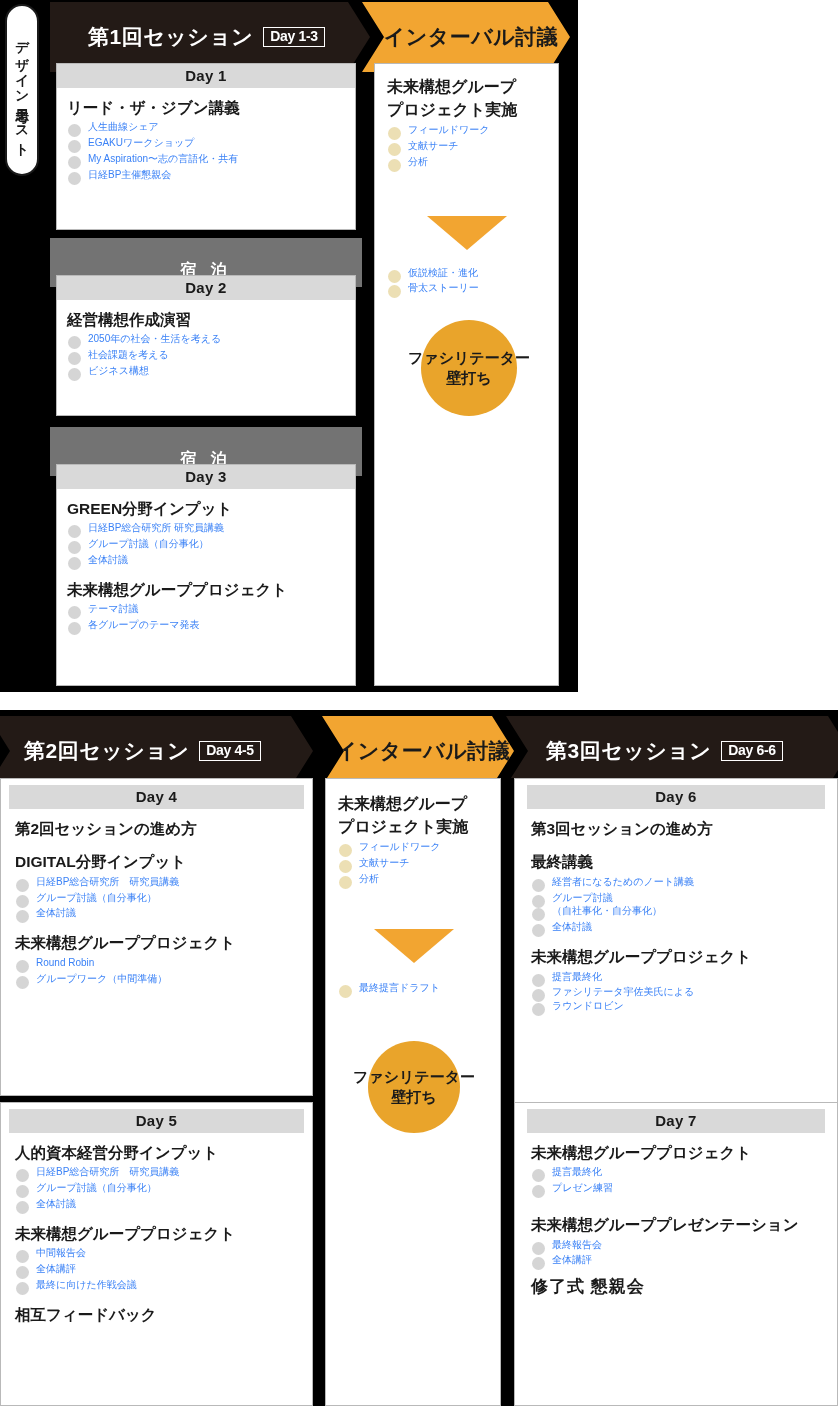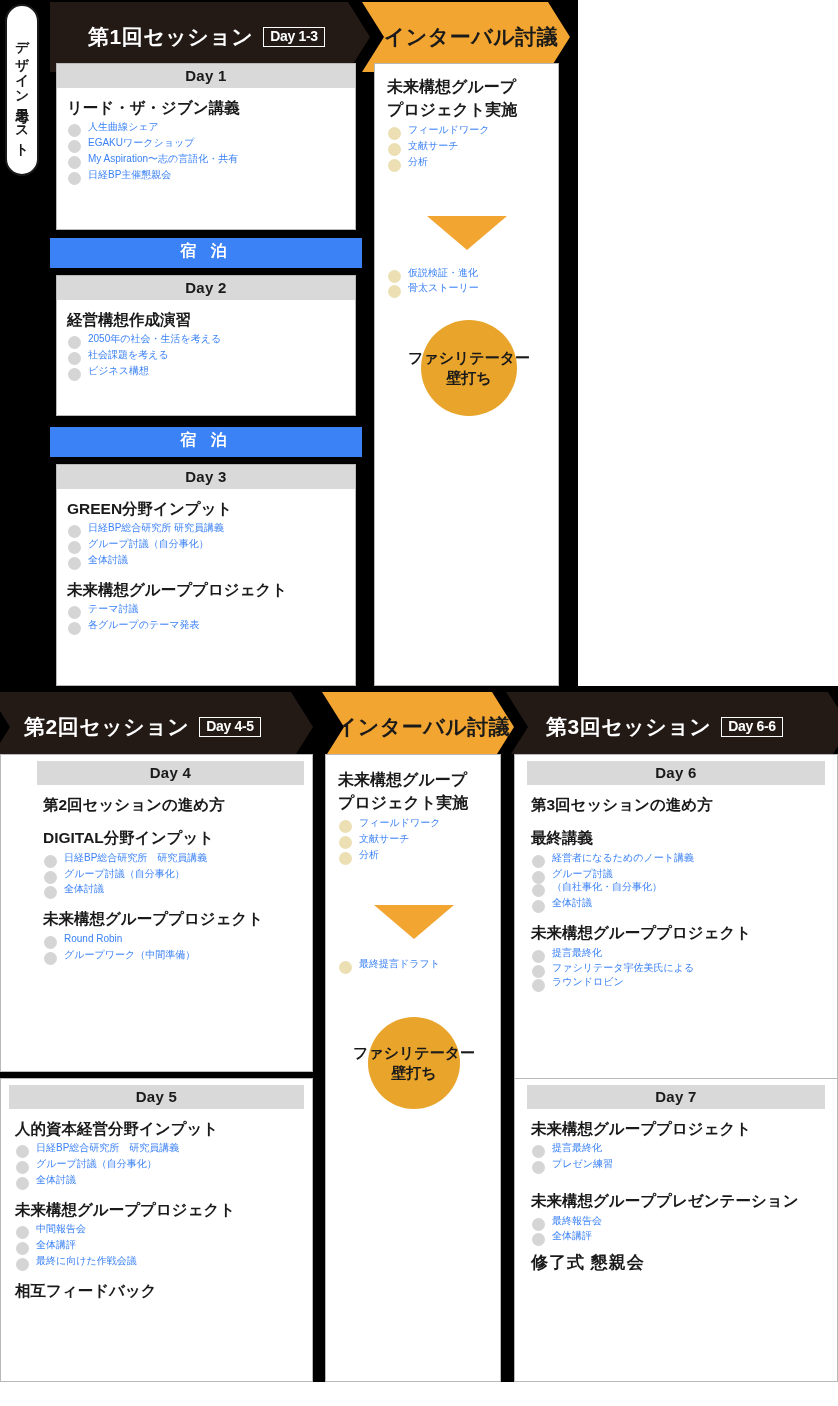--- a/index.html
+++ b/index.html
@@ -60,41 +60,41 @@
     margin:1.5px 0;color:#3b82f6;
   }
   .li::before{
     content:"";position:absolute;left:1px;top:4px;width:13px;height:13px;
     border-radius:50%;background:#d5d5d5;
   }
   .li.cream::before{background:#ecdfb4;}
 
   
   .stay{
-    position:absolute;background:#3b82f6;color:#fff;text-align:center;
+    position:absolute;background:#737373;color:#fff;text-align:center;
     font-size:16px;font-weight:bold;letter-spacing:5px;
-    padding:3px 0 6px;box-sizing:border-box;
+    padding:22px 0 6px;box-sizing:border-box;
   }
 
   
   .arrow-dn{
     position:absolute;width:0;height:0;
     border-left:40px solid transparent;border-right:40px solid transparent;
     border-top:34px solid #F2A531;
   }
   .circle{
     position:absolute;border-radius:50%;background:#E9A42B;
   }
   .circ-label{
     position:absolute;text-align:center;font-weight:bold;
     font-size:15px;line-height:1.35;color:#1a1a1a;
   }
 
   
-  .bot-block{position:absolute;left:0;top:686px;width:838px;height:696px;}
+  .bot-block{position:absolute;left:0;top:710px;width:838px;height:696px;}
   .bot-black{position:absolute;left:0;top:0;width:838px;height:696px;background:#000;}
 </style>
 </head>
 <body>
 
 <div class="stage">
 
   <div class="top-block">
     <div class="top-black"></div>
 
@@ -177,21 +177,21 @@
       <span class="hdr-badge">Day 4-5</span>
     </div>
     <div class="hdr hdr-orange chev-both" style="left:322px;top:6px;width:192px;justify-content:center;padding-left:10px;">
       <span class="hdr-title">インターバル討議</span>
     </div>
     <div class="hdr hdr-dark chev-both" style="left:506px;top:6px;width:344px;padding-left:40px;">
       <span class="hdr-title">第3回セッション</span>
       <span class="hdr-badge">Day 6-6</span>
     </div>
 
-    <div class="card" style="left:0px;top:68px;width:313px;height:318px;padding-left:28px;">
+    <div class="card" style="left:0px;top:68px;width:313px;height:318px;">
       <div class="daybar" style="margin:6px 8px 0 8px;">Day 4</div>
       <div class="cardbody" style="padding-left:14px;">
         <div class="hd">第2回セッションの進め方</div>
         <div class="hd gap">DIGITAL分野インプット</div>
         <div class="li">日経BP総合研究所　研究員講義</div>
         <div class="li">グループ討議（自分事化）</div>
         <div class="li">全体討議</div>
         <div class="hd gap">未来構想グループプロジェクト</div>
         <div class="li">Round Robin</div>
         <div class="li">グループワーク（中間準備）</div>

